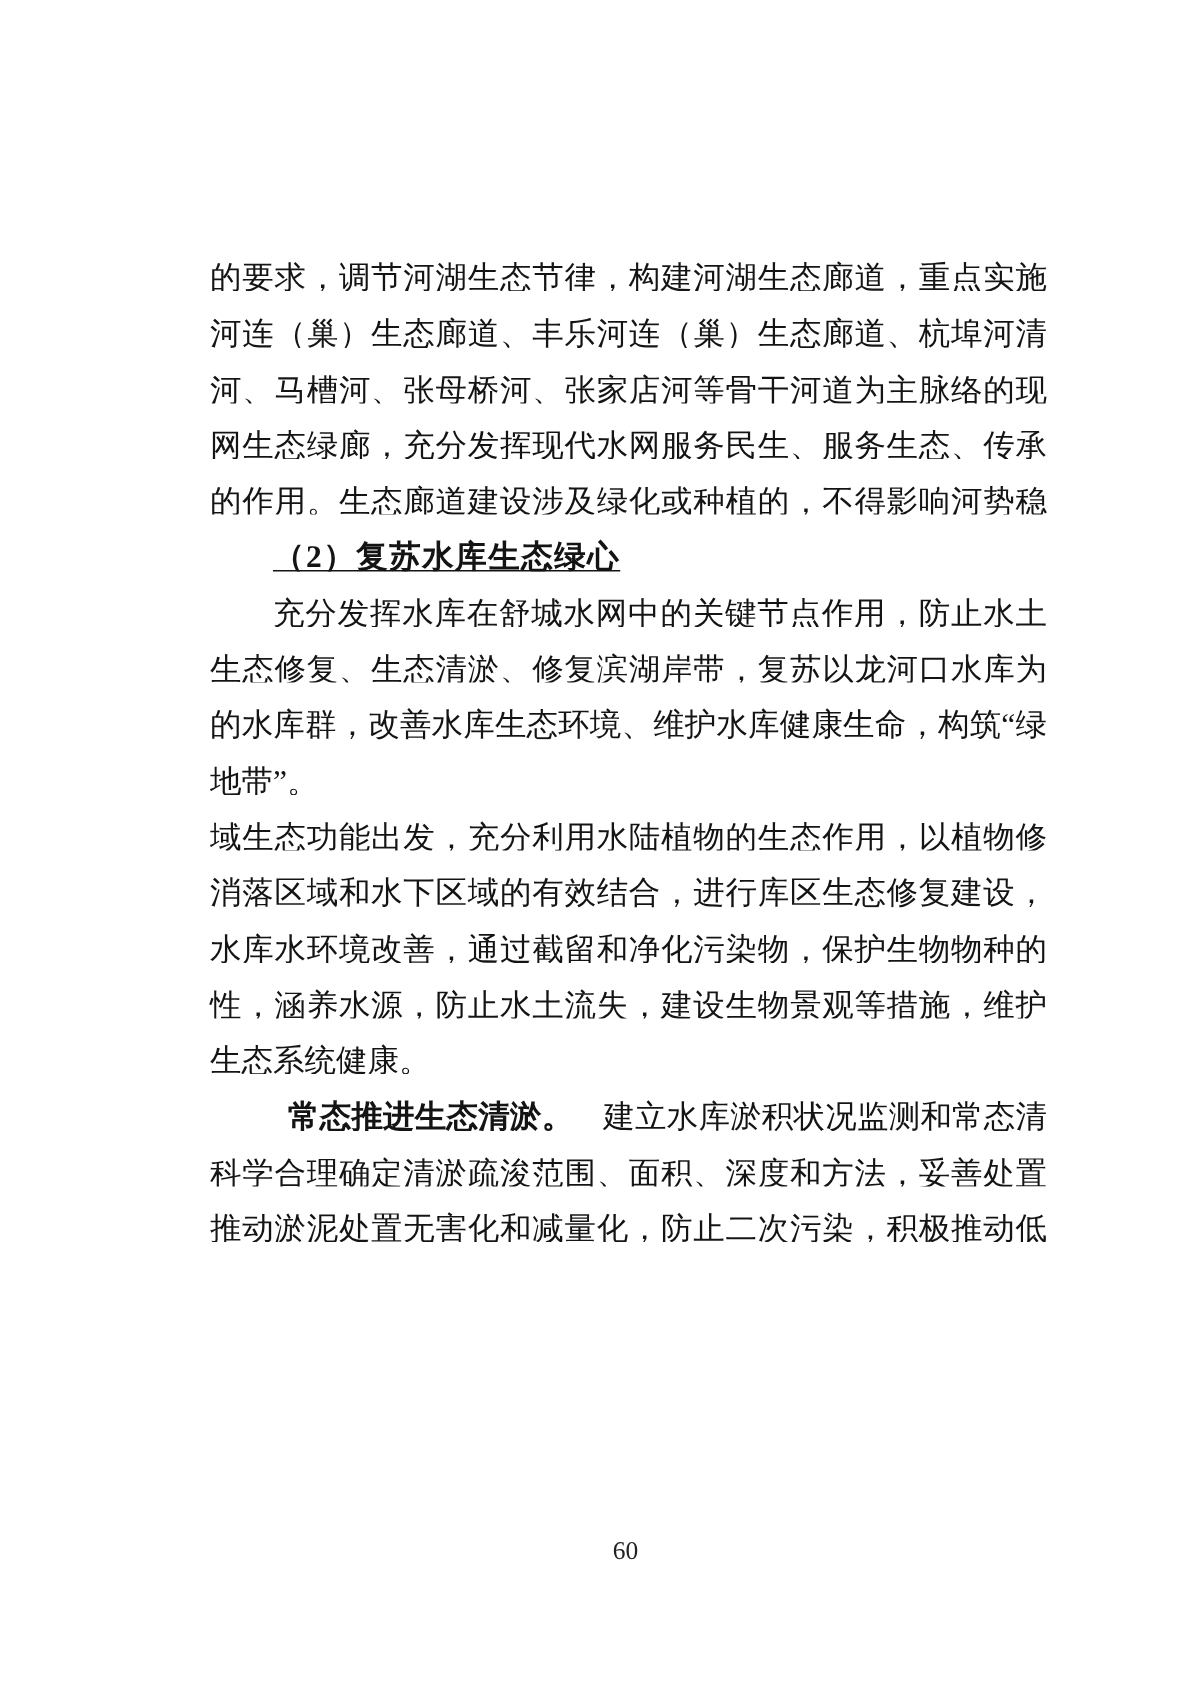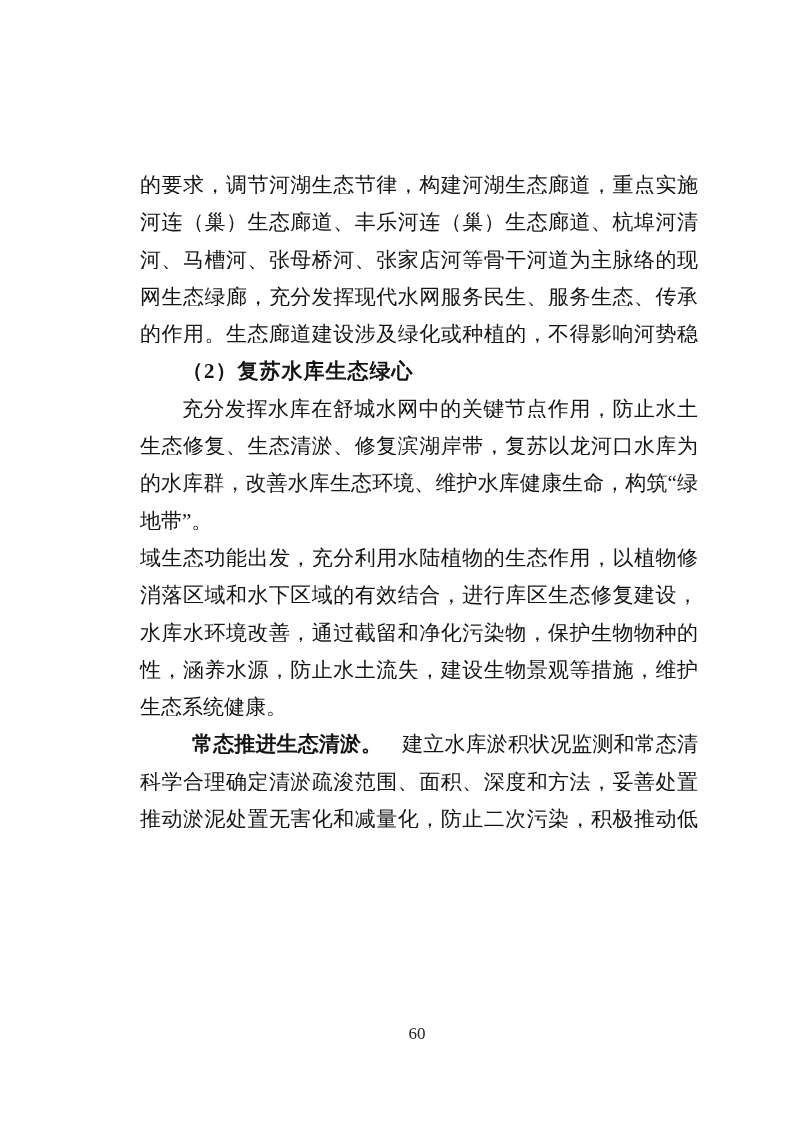--- a/index.html
+++ b/index.html
@@ -31,20 +31,21 @@
     text-align-last: left;
   }
   .ln.indent {
     text-indent: 2em;
   }
   .ln.heading {
     font-weight: bold;
     text-indent: 2em;
     text-align-last: left;
     letter-spacing: 1px;
+    text-decoration: underline;
   }
   .lead {
     font-weight: bold;
   }
   .page-num {
     position: absolute;
     top: 992px;
     left: 0;
     width: 100%;
     text-align: center;

